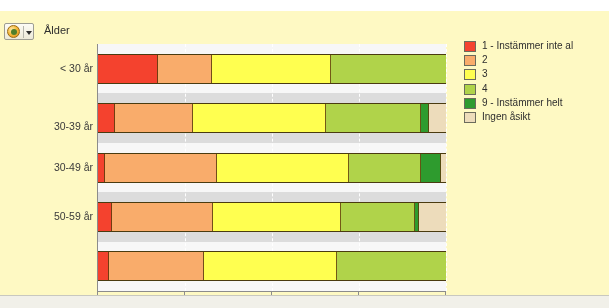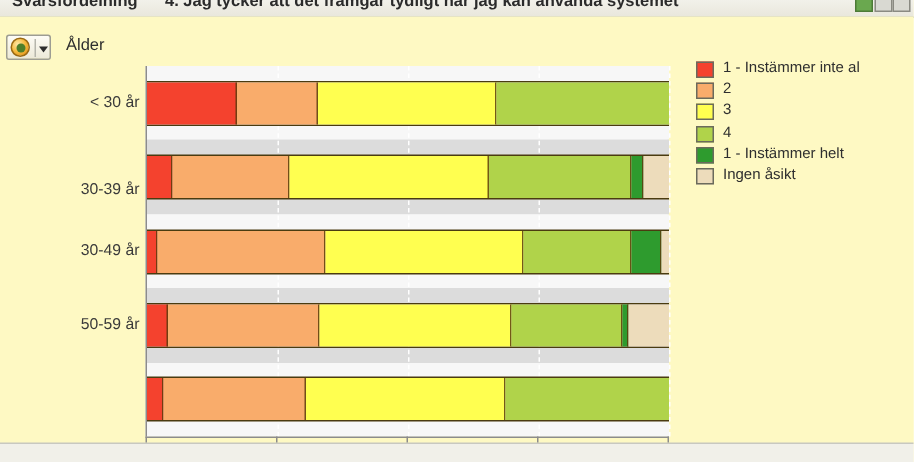--- a/index.html
+++ b/index.html
@@ -116,27 +116,20 @@
   }
   .lgtxt{
     position:absolute;left:18px;top:0px;font-size:10px;color:#2e2e2e;white-space:nowrap;
   }
 </style>
 </head>
 <body>
 
 <div id="app">
 
-  <div class="titlebar">
-    <span class="tt">Svarsfördelning</span>
-    <span class="tt2">4. Jag tycker att det framgår tydligt när jag kan använda systemet</span>
-    <span class="wctrl w1"></span>
-    <span class="wctrl w2"></span>
-    <span class="wctrl w3"></span>
-  </div>
 
   <div class="panel">
 
     <div class="toolbar">
       <div class="ddbtn">
         <span class="gear"></span>
         <span class="sep"></span>
         <span class="car"></span>
       </div>
       <span class="grplabel">Ålder</span>
@@ -221,21 +214,21 @@
         <div class="lgrow">
           <span class="swatch" style="background: rgb(255, 255, 80);"></span>
           <span class="lgtxt">3</span>
         </div>
         <div class="lgrow">
           <span class="swatch" style="background: rgb(176, 211, 74);"></span>
           <span class="lgtxt">4</span>
         </div>
         <div class="lgrow">
           <span class="swatch" style="background: rgb(46, 155, 46);"></span>
-          <span class="lgtxt">1 - Instämmer helt</span>
+          <span class="lgtxt">9 - Instämmer helt</span>
         </div>
         <div class="lgrow">
           <span class="swatch" style="background: rgb(237, 220, 187);"></span>
           <span class="lgtxt">Ingen åsikt</span>
         </div>
       </div>
 
   <div class="tick" style="left: 97px;"></div>
       <div class="xlab" style="left: 97px;">0%</div>
       <div class="tick" style="left: 184px;"></div>

